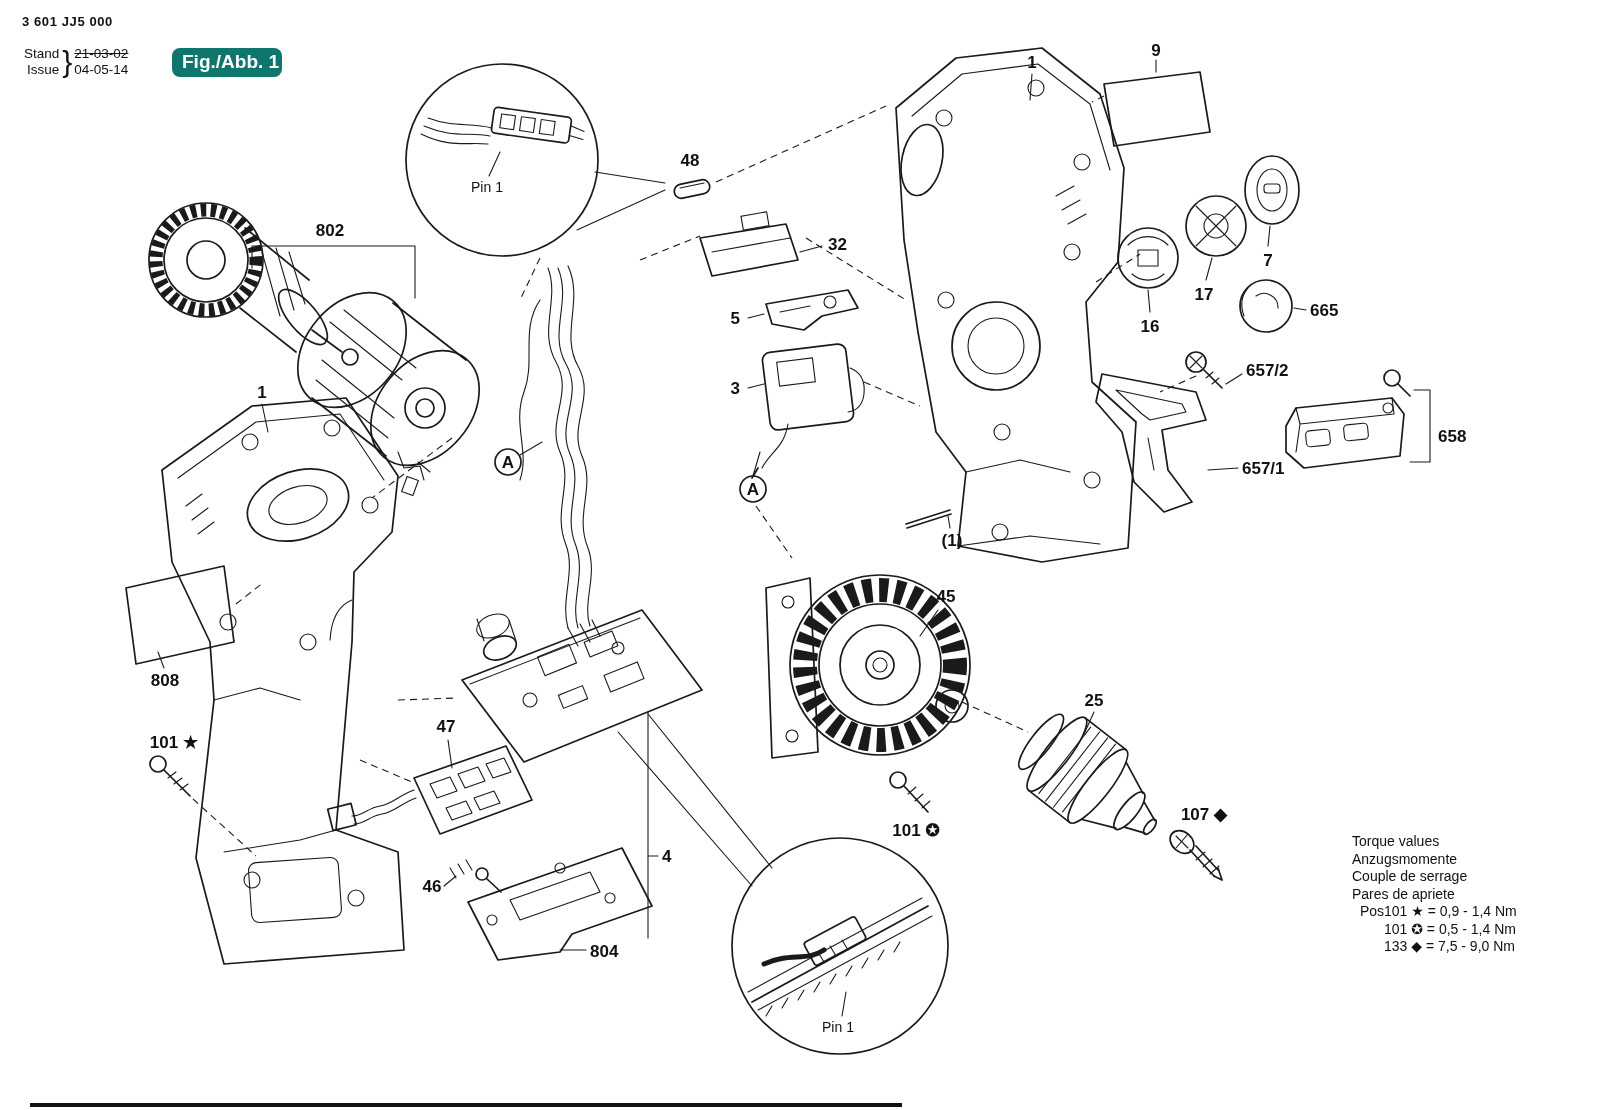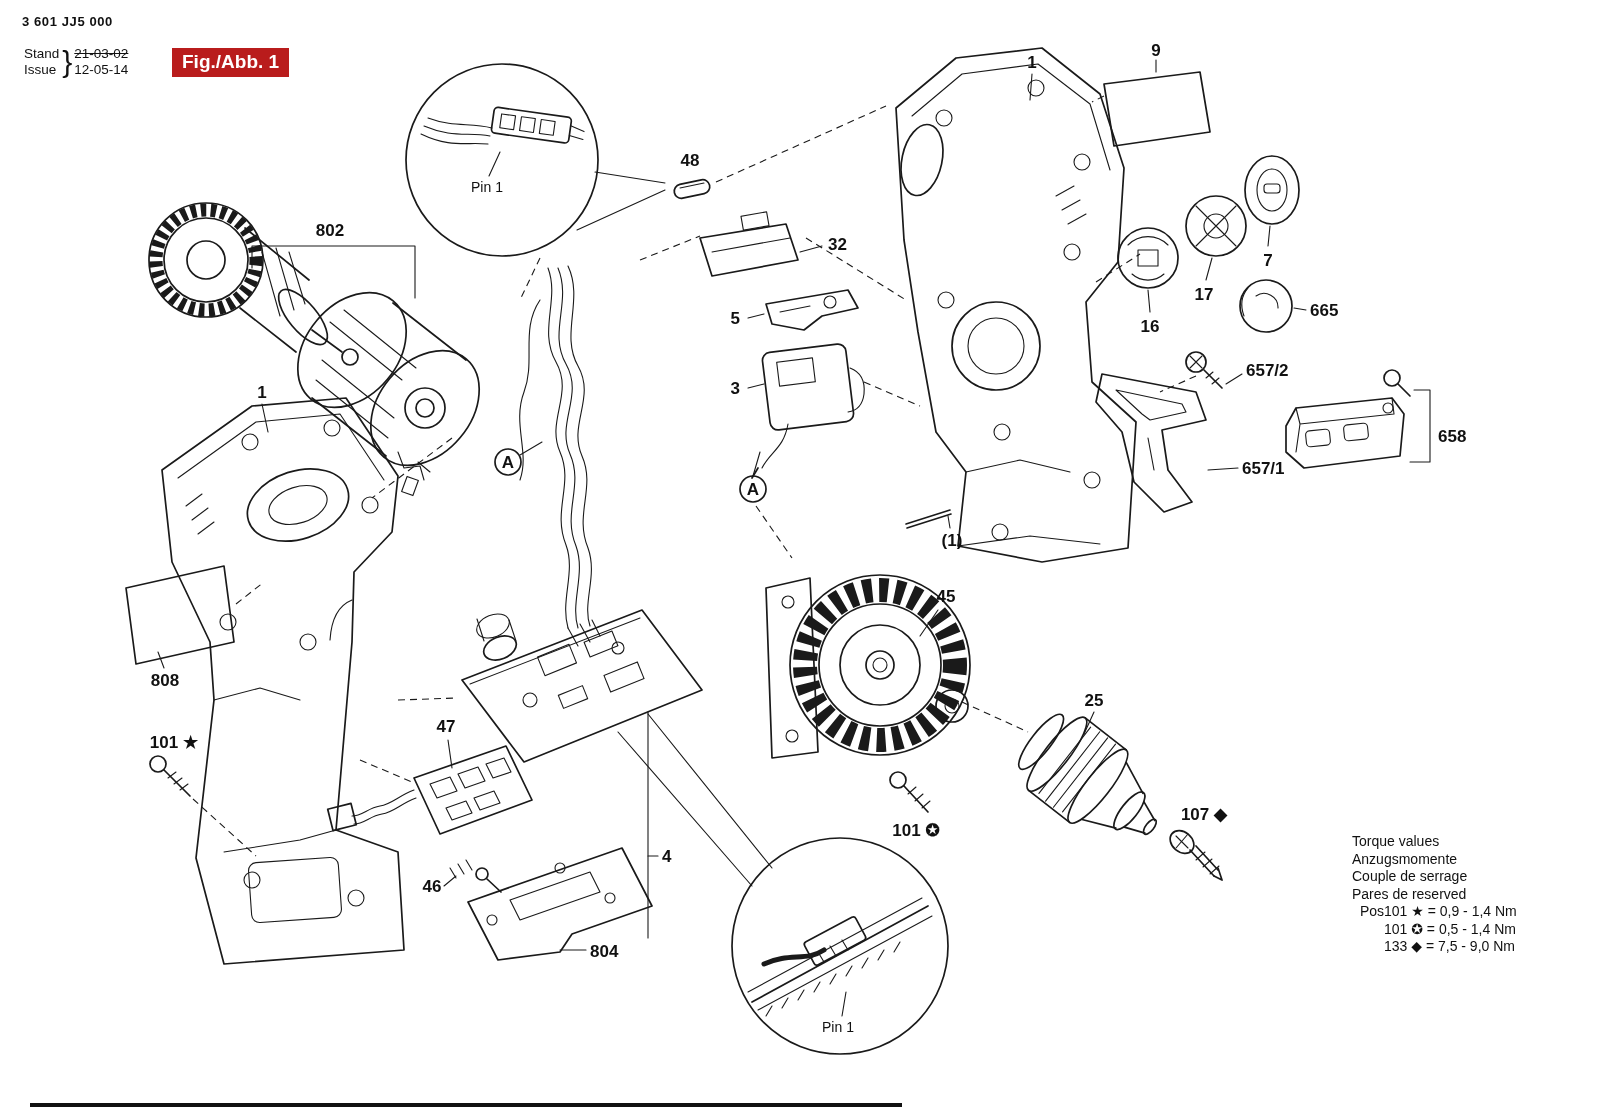--- a/index.html
+++ b/index.html
@@ -13,25 +13,25 @@
   
   .ln   { fill:none; stroke:#1a1a1a; stroke-width:1.7; stroke-linecap:round; stroke-linejoin:round; }
   .thin { stroke-width:1.1; }
   .dash { fill:none; stroke:#1a1a1a; stroke-width:1.1; stroke-dasharray:7 5; }
   .lbl    { font-family:"Liberation Sans",sans-serif; font-size:17px; font-weight:bold; fill:#111; }
   .lbl-sm { font-family:"Liberation Sans",sans-serif; font-size:14px; font-weight:normal; fill:#111; }
 
   
   .hdr-part-number { position:absolute; left:22px; top:14px; font-size:13px; font-weight:bold; letter-spacing:.6px; }
   .hdr-stand-issue { position:absolute; left:24px; top:46px; display:flex; align-items:center; font-size:13.5px; line-height:16px; }
-  .si-labels div { text-align:left; }
+  .si-labels div { text-align:right; }
   .si-brace { font-size:30px; font-weight:300; margin:0 2px 0 3px; line-height:30px; }
   .si-dates div { text-align:center; }
   .strike { text-decoration:line-through; }
-  .fig-box { position:absolute; left:172px; top:48px; background:#b91c1c; color:#fff; font-weight:bold; font-size:19px; padding:3px 10px 4px 10px; }
+  .fig-box { position:absolute; left:172px; top:48px; background:#0f766e; color:#fff; font-weight:bold; font-size:19px; padding:3px 3px 4px 10px;border-radius:8px; }
 
   
   .torque-block { position:absolute; left:1352px; top:833px; font-size:14px; line-height:17.5px; }
   .torque-row { display:flex;text-align:right; }
   .torque-pos { width:32px; flex:none; }
   .torque-footer { margin-top:15px; }
 
   .bottom-rule { position:absolute; left:30px; top:1103px; width:872px; height:4px; background:#111; }
 </style>
 </head>
@@ -390,31 +390,31 @@
   <div class="hdr-part-number">3 601 JJ5 000</div>
 
   <div class="hdr-stand-issue">
     <div class="si-labels">
       <div>Stand</div>
       <div>Issue</div>
     </div>
     <div class="si-brace">}</div>
     <div class="si-dates">
       <div class="strike">21-03-02</div>
-      <div>12-05-14</div>
+      <div>04-05-14</div>
     </div>
   </div>
 
   <div class="fig-box">Fig./Abb. 1</div>
 
   <div class="torque-block">
     <div>Torque values</div>
     <div>Anzugsmomente</div>
     <div>Couple de serrage</div>
-    <div>Pares de reserved</div>
+    <div>Pares de apriete</div>
     <div class="torque-row">
       <div class="torque-pos">Pos</div>
       <div>101 ★ = 0,9 - 1,4 Nm</div>
     </div>
     <div class="torque-row">
       <div class="torque-pos"></div>
       <div>101 ✪ = 0,5 - 1,4 Nm</div>
     </div>
     <div class="torque-row">
       <div class="torque-pos"></div>

